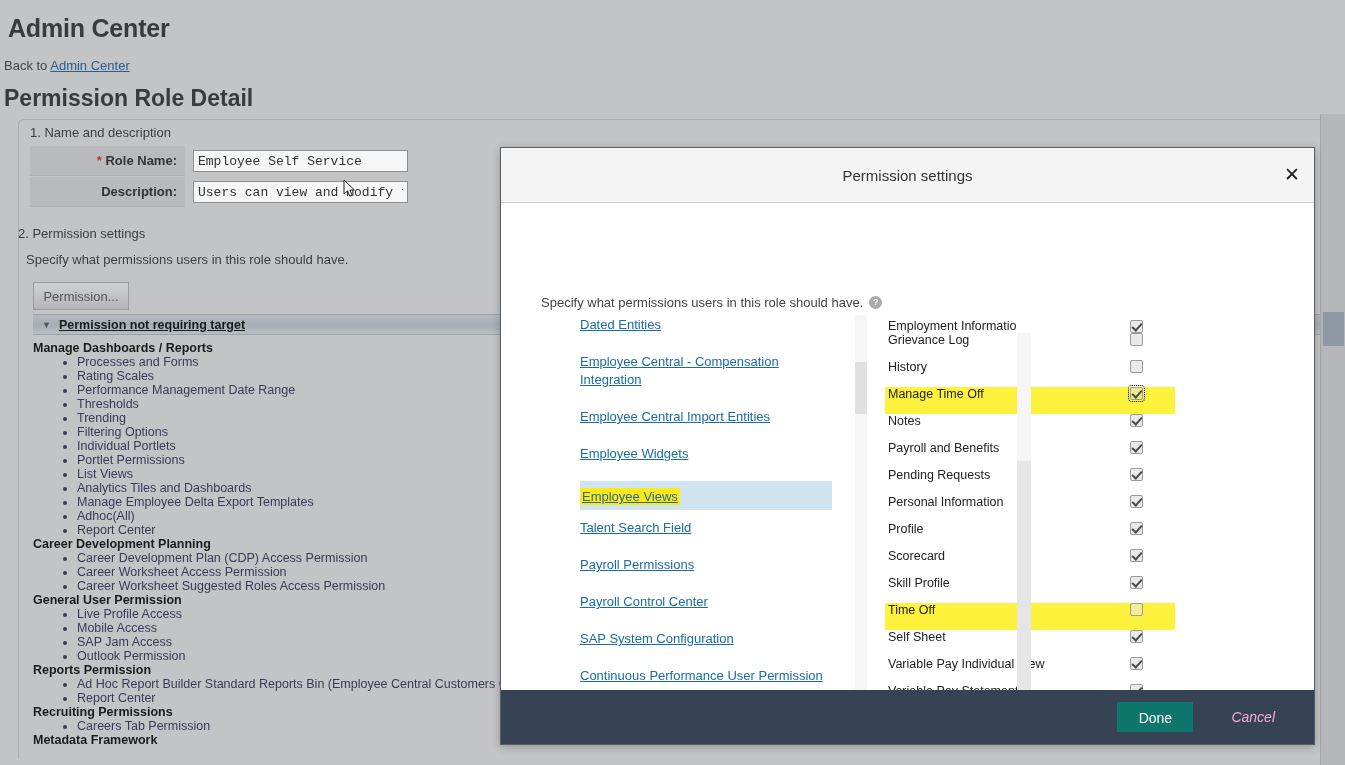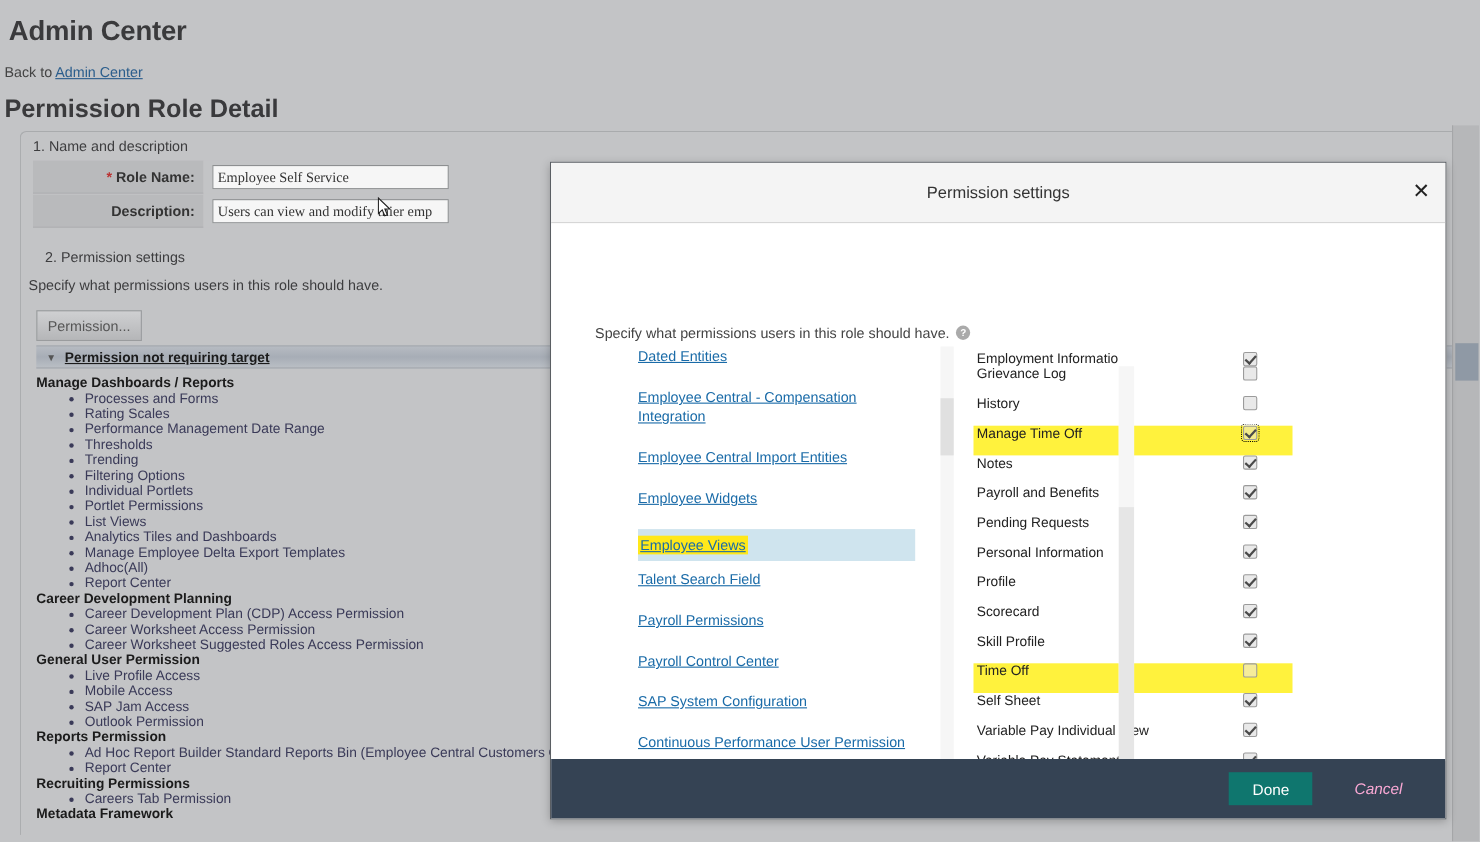--- a/index.html
+++ b/index.html
@@ -59,21 +59,21 @@
     background: #c3c4c6;
     box-sizing: border-box;
   }
 
   .step-label {
     position: absolute;
     font-size: 13px;
     color: #3d3d3f;
   }
   #step1 { left: 30px; top: 125px; }
-  #step2 { left: 41px; top: 226px; }
+  #step2 { left: 18px; top: 226px; }
   .specify-text {
     position: absolute;
     left: 26px; top: 252px;
     font-size: 13px;
     color: #3d3d3f;
   }
 
   .form-row {
     position: absolute;
     left: 30px;
@@ -103,21 +103,21 @@
     background: #c3c4c6;
   }
   .text-input {
     width: 215px;
     height: 22px;
     border: 1px solid #8d8f91;
     background: #f6f6f6;
     font-size: 13px;
     padding: 0 4px;
     color: #333;
-    font-family: Liberation Serif, serif;
+    font-family: Liberation Mono, monospace;
     box-sizing: border-box;
   }
   #row-rolename { top: 146px; }
   #row-desc { top: 177px; }
 
   .perm-button {
     position: absolute;
     left: 33px; top: 282px;
     width: 96px; height: 28px;
     background: linear-gradient(to bottom, #cfd0d2 0%, #b5b6b8 100%);

